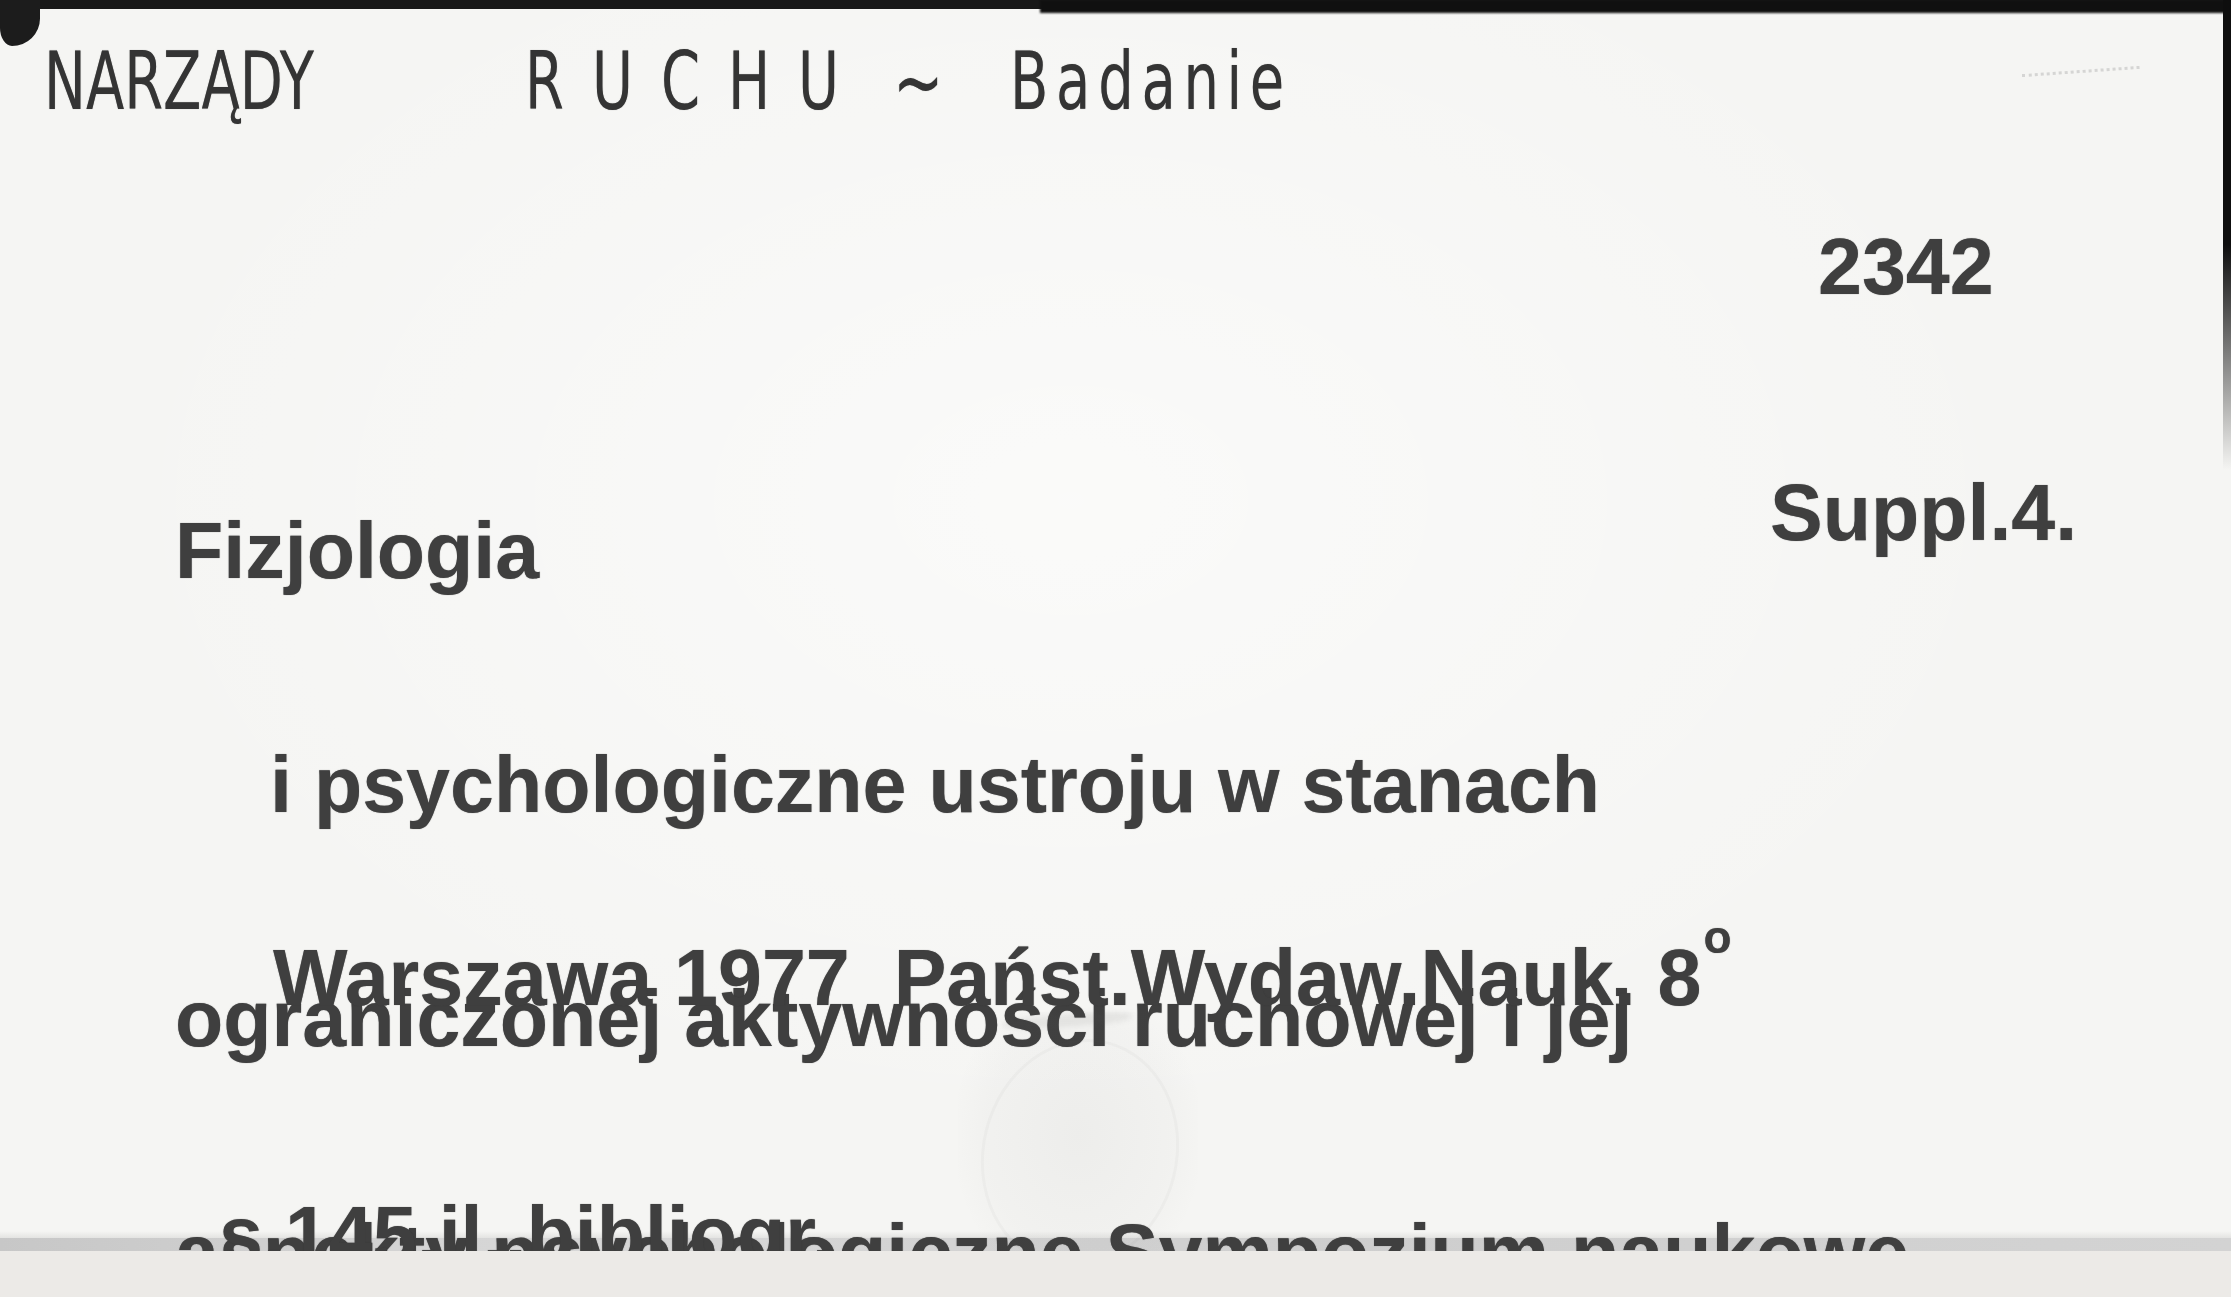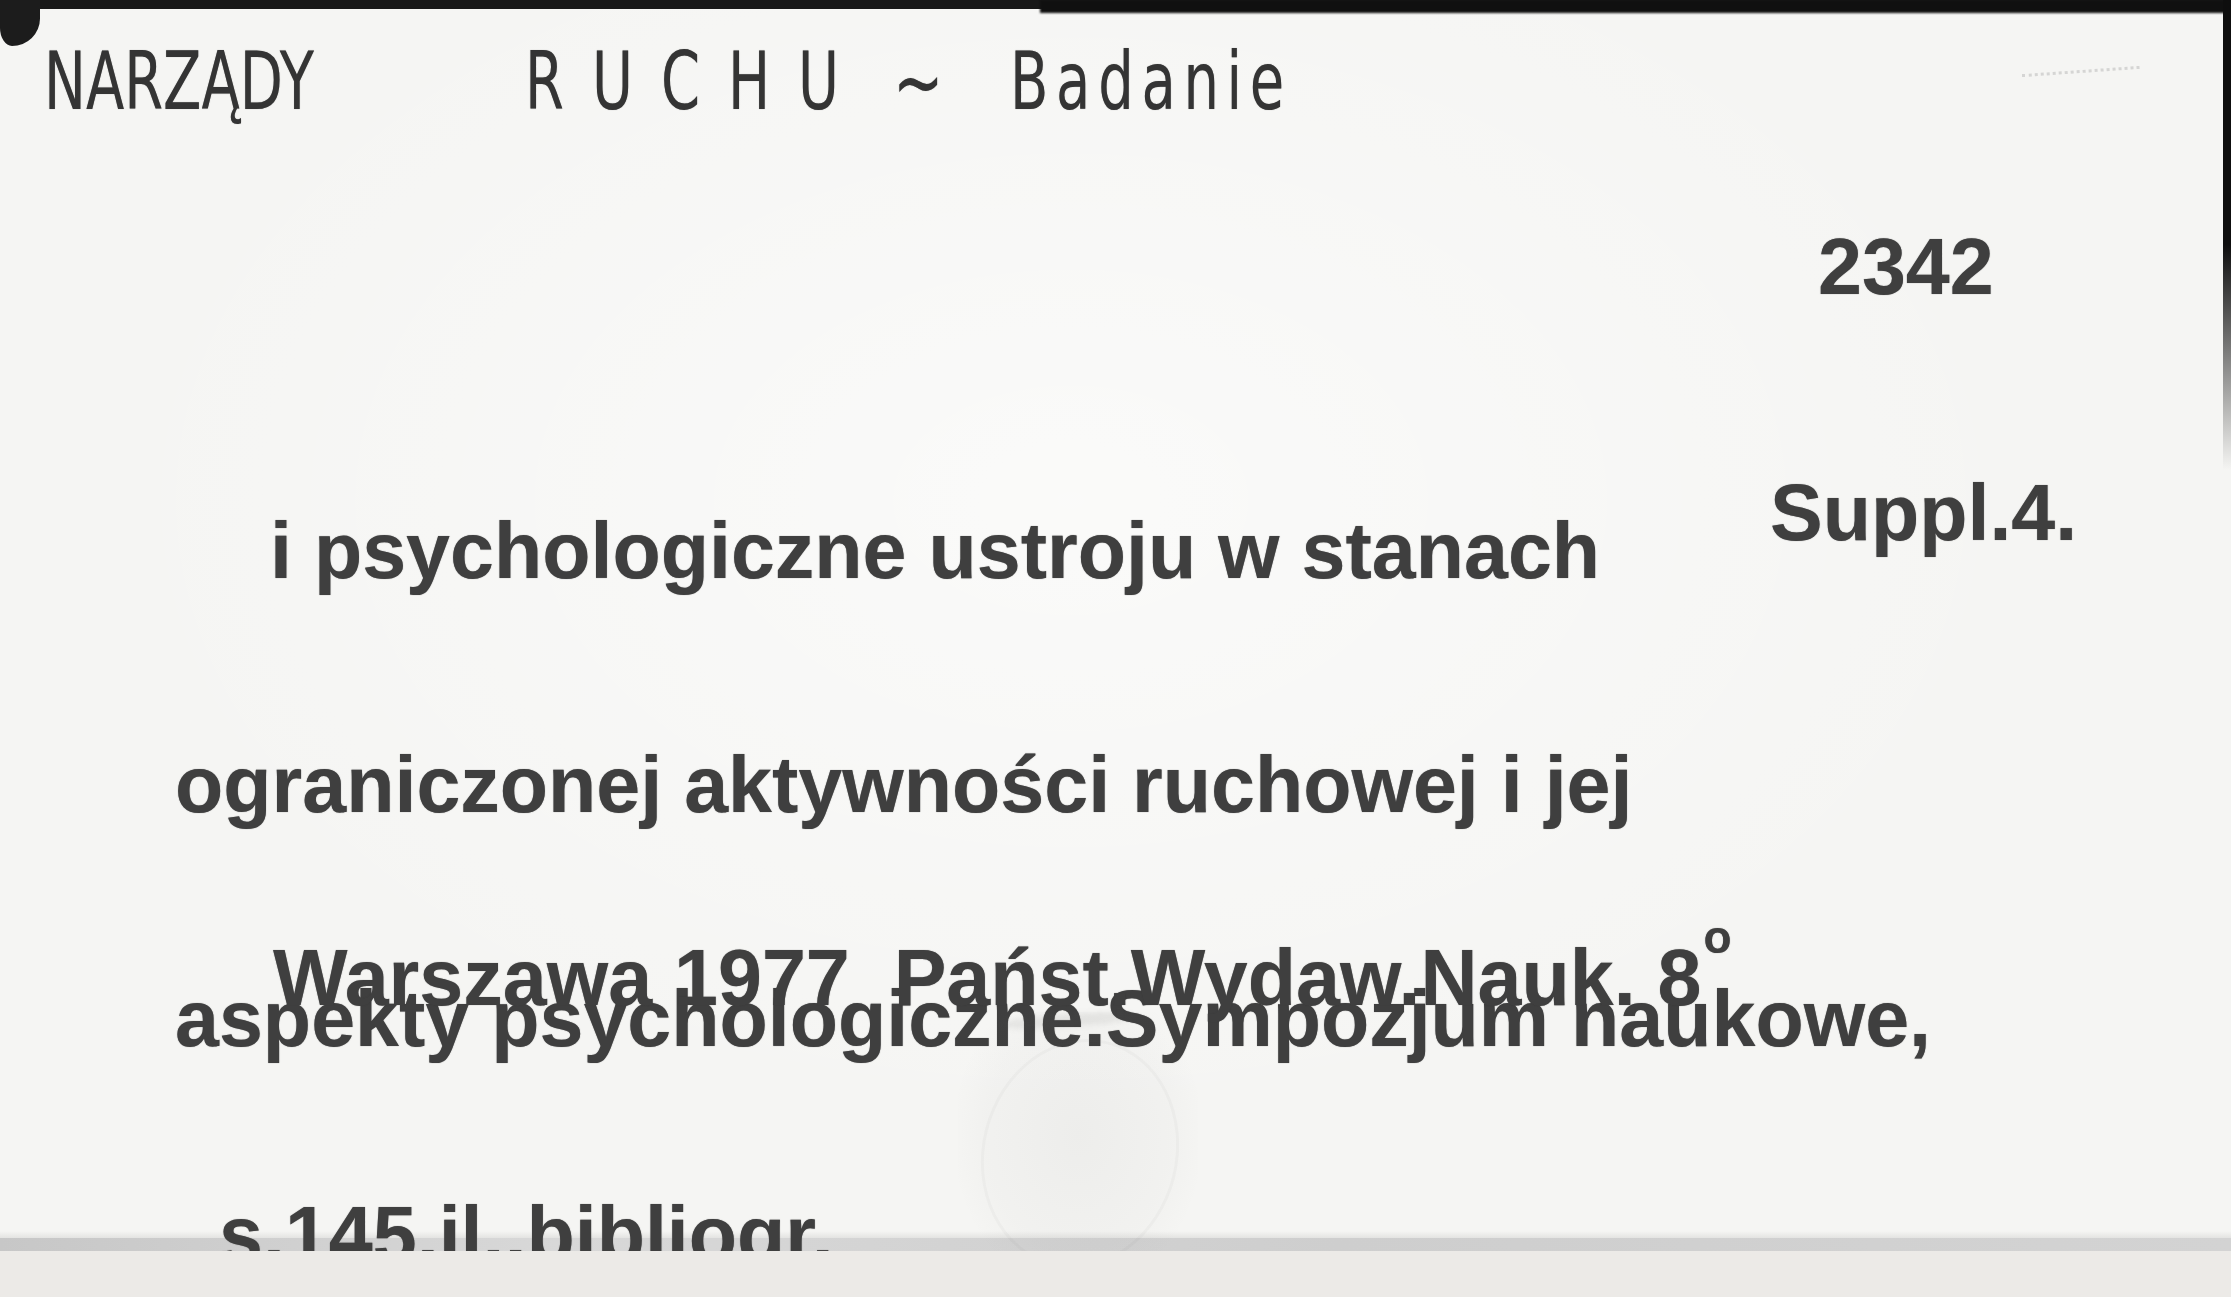--- a/index.html
+++ b/index.html
@@ -125,20 +125,21 @@
   <div class="hw hw-w2">RUCHU</div>
   <div class="hw hw-sep">~</div>
   <div class="hw hw-w3">Badanie</div>
 
   <div class="tw call-block">
     <div class="call-number-line">2342</div>
     <div>Suppl.4.</div>
   </div>
 
   <div class="tw title-block">
+    <div>Fizjologia</div>
     <div class="title-indent">i psychologiczne ustroju w stanach</div>
     <div>ograniczonej aktywności ruchowej i jej</div>
     <div>aspekty psychologiczne.Sympozjum naukowe,</div>
     
   </div>
 
   <div class="tw imprint-block">
     <div class="imprint-pub"><span>Warszawa 1977  Państ.Wydaw.Nauk. 8</span><span class="sup-o">o</span></div>
     <div class="imprint-coll">s.145,il.,bibliogr.</div>
     

